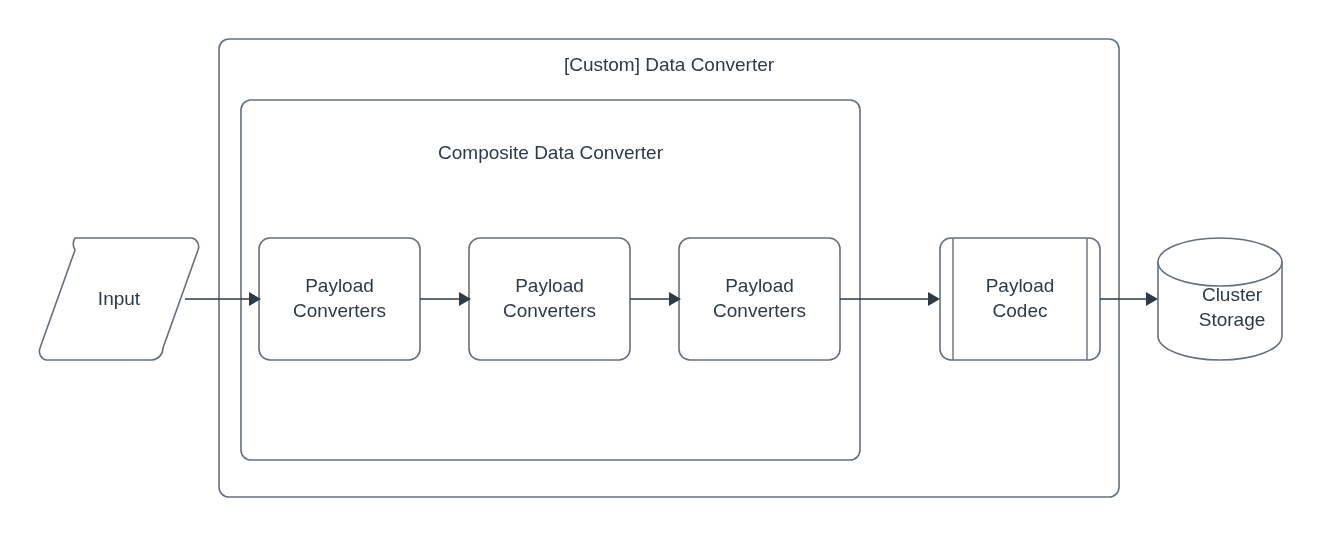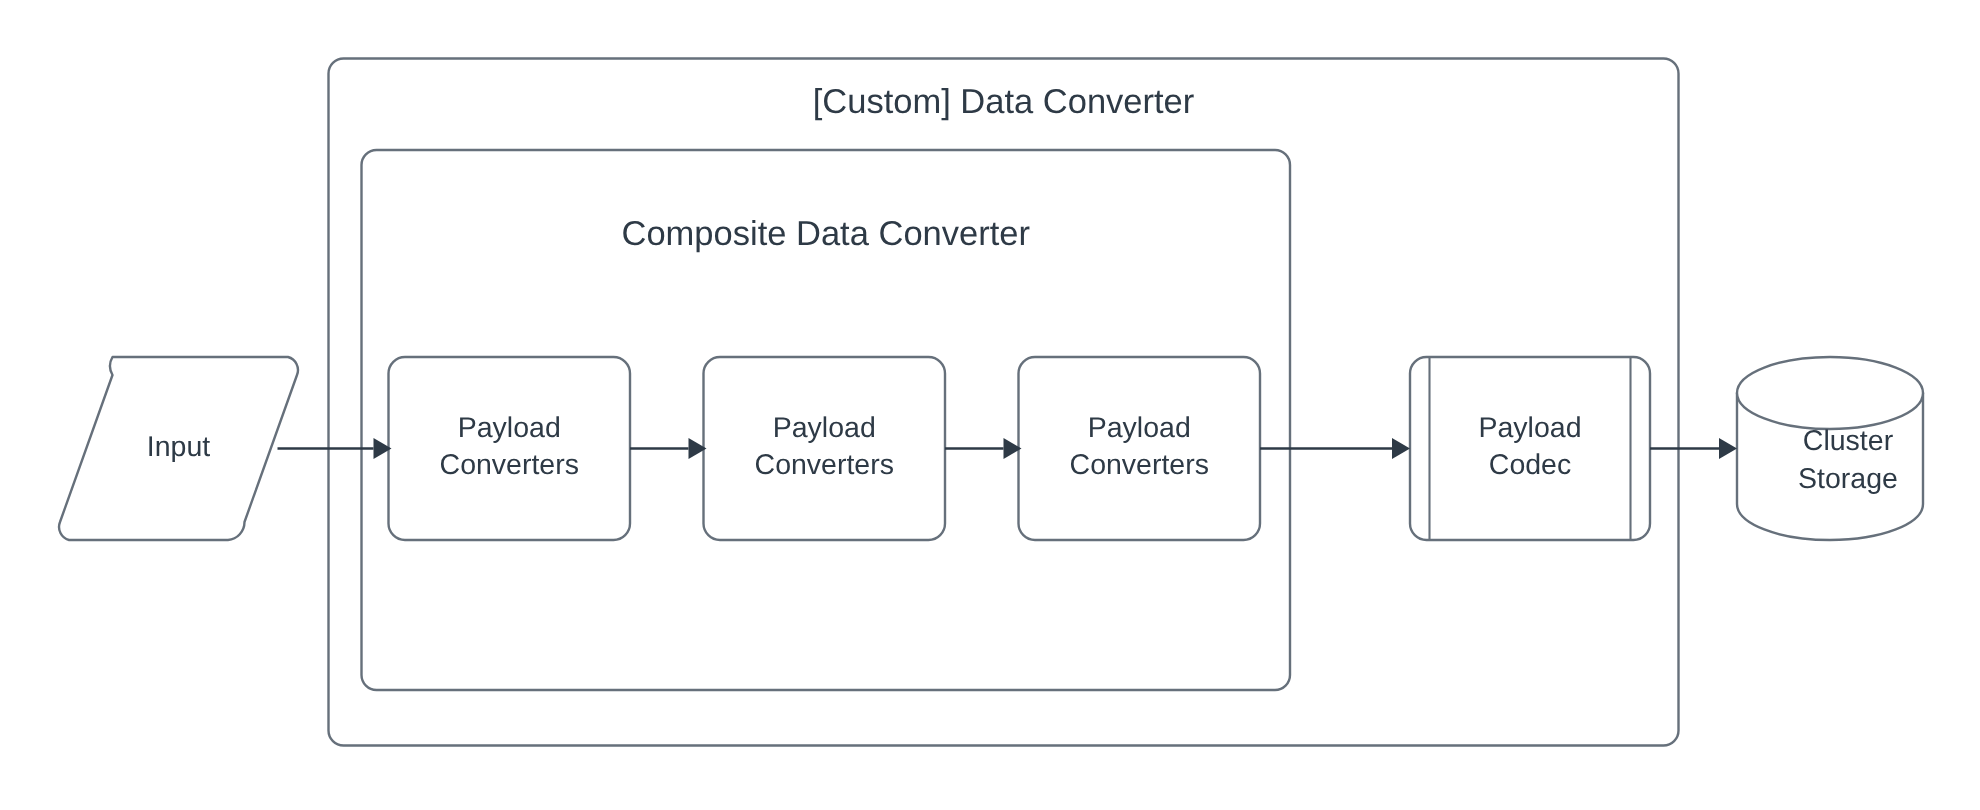--- a/index.html
+++ b/index.html
@@ -49,21 +49,21 @@
   .lbl {
     position: absolute;
     color: #2e3a46;
     font-family: "Liberation Sans", sans-serif;
     text-align: center;
     line-height: 1.32;
     white-space: pre-line;
     pointer-events: none;
   }
   .lbl-container-title {
-    font-size: 23px;
+    font-size: 19px;
   }
   .lbl-node {
     font-size: 19px;
   }
 </style>
 </head>
 <body>
 
 <div id="canvas">
 

